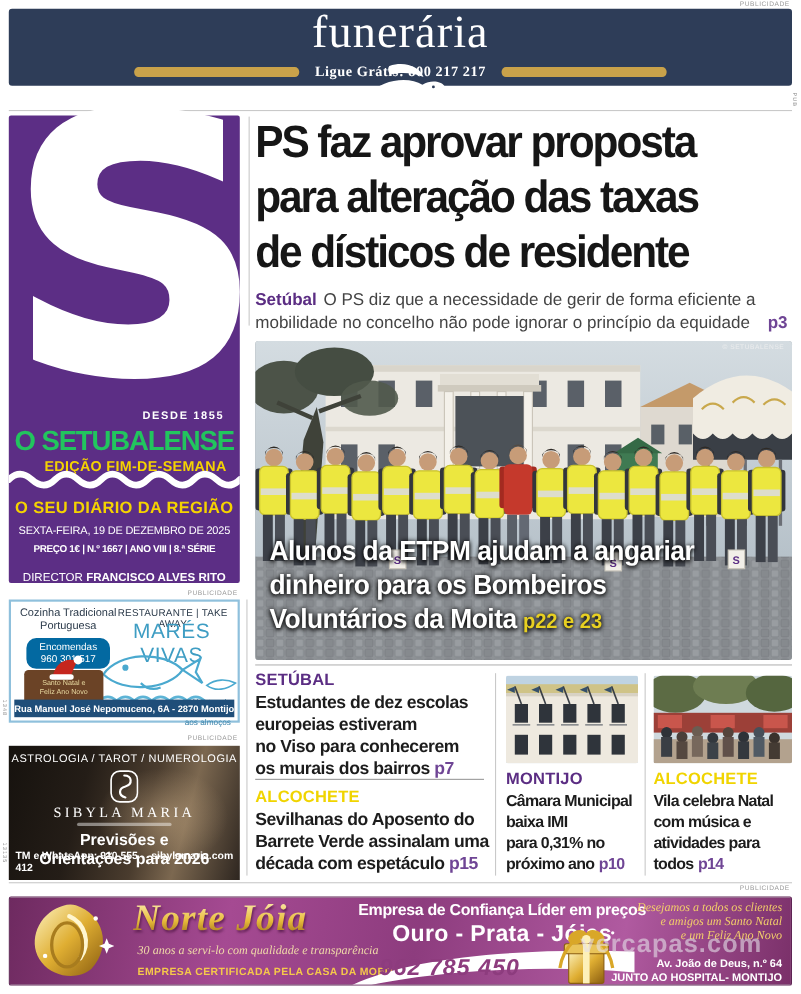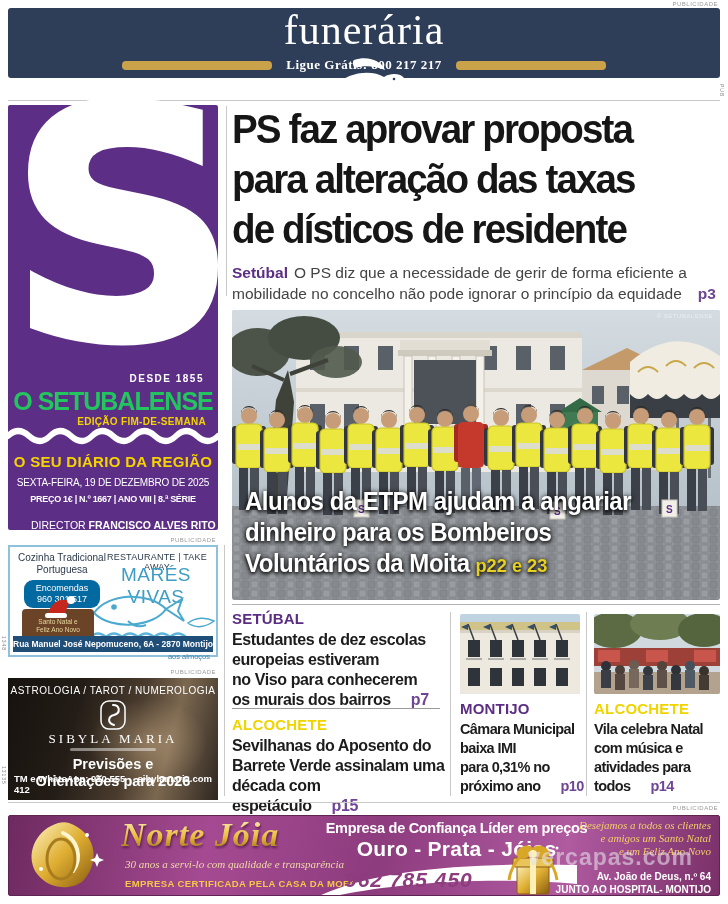--- a/index.html
+++ b/index.html
@@ -20,26 +20,26 @@
   #top-ad .gold-bar{width:150px;height:9px;background:#c9a24a;border-radius:4px;}
   #top-ad .phone-text{font-family:"Liberation Serif",serif;font-weight:bold;font-size:13px;color:#fff;letter-spacing:.5px;}
 
   
   #masthead{left:8px;top:105px;width:210px;height:425px;background:#5c2e85;border-radius:2px;}
   #masthead .logo-s{position:absolute;top:-28px;left:0;right:0;text-align:center;color:#fff;
       font-family:"DejaVu Sans",sans-serif;font-weight:bold;font-size:320px;line-height:300px;
       -webkit-text-stroke:6px #fff;}
   #masthead .since{position:absolute;top:268px;right:14px;color:#fff;font-size:10px;font-weight:bold;letter-spacing:1.5px;}
   #masthead .title{position:absolute;top:282px;left:0;right:0;text-align:center;color:#22c55e;font-size:25px;font-weight:bold;letter-spacing:-1px;}
-  #masthead .edition{position:absolute;top:311px;right:12px;color:#f5d300;font-size:10px;font-weight:bold;letter-spacing:.3px;}
+  #masthead .edition{position:absolute;top:311px;right:12px;color:#f5d300;font-size:13px;font-weight:bold;letter-spacing:.3px;}
   #masthead .wave{position:absolute;top:318px;left:0;}
   #masthead .tagline{position:absolute;top:348px;left:0;right:0;text-align:center;color:#f5d300;font-size:15px;font-weight:bold;letter-spacing:.3px;}
   #masthead .date-line{position:absolute;top:372px;left:0;right:0;text-align:center;color:#fff;font-size:10px;font-weight:normal;letter-spacing:-.2px;}
   #masthead .info-line{position:absolute;top:389px;left:0;right:0;text-align:center;color:#fff;font-size:9px;font-weight:bold;letter-spacing:-.3px;}
-  #masthead .director{position:absolute;top:414px;left:0;right:0;text-align:left;color:#fff;font-size:10.5px;margin-left:23px;}
+  #masthead .director{position:absolute;top:414px;left:0;right:0;text-align:center;color:#fff;font-size:10.5px;}
   #masthead .director b{font-weight:bold;}
 
   
   #headline{left:232px;top:104px;width:520px;color:#161616;font-weight:bold;font-size:41px;
       line-height:50px;letter-spacing:-2px;transform:scaleX(.94);transform-origin:0 0;}
   #summary{left:232px;top:262px;width:492px;font-size:15.5px;line-height:21px;color:#444;white-space:pre-line;}
   #summary .kicker{color:#5b2d83;font-weight:bold;margin-right:6px;}
   #summary .pref{color:#6f4595;font-weight:bold;margin-left:16px;}
 
   
@@ -48,21 +48,21 @@
   #main-photo .caption{position:absolute;left:13px;top:176px;color:#fff;font-weight:bold;font-size:25px;line-height:31px;
       letter-spacing:-.5px;transform:scaleX(.96);transform-origin:0 0;
       text-shadow:0 0 5px rgba(0,0,0,.95),0 2px 4px rgba(0,0,0,.85);}
   #main-photo .caption .pref{color:#e8d021;font-size:19px;margin-left:6px;letter-spacing:0;}
 
   
   .brief .kicker{font-size:15px;font-weight:bold;letter-spacing:.2px;}
   .kicker-purple{color:#5b2d83;}
   .kicker-yellow{color:#f0d400;}
   .brief .body{margin-top:3px;font-weight:bold;color:#1c1c1c;white-space:pre-line;letter-spacing:-.4px;}
-  .brief .pref{color:#6f4595;font-weight:bold;margin-left:20px;}
+  .brief .pref{color:#6f4595;font-weight:bold;margin-left:4px;}
   .brief-wide .body{font-size:16px;line-height:20px;}
   .brief-narrow .body{font-size:14.5px;line-height:19px;letter-spacing:-.6px;}
   .mini-photo{position:absolute;overflow:hidden;border-radius:2px;}
 
   
   #mares-ad{left:8px;top:545px;width:210px;height:112px;background:#fff;border:2px solid #8fc0dc;box-sizing:border-box;}
   #mares-ad .line1{position:absolute;top:5px;left:6px;width:92px;text-align:center;font-size:10px;color:#2b3a4a;white-space:pre-line;line-height:12px;}
   #mares-ad .orders{position:absolute;top:33px;left:14px;width:76px;background:#0369a1;border-radius:9px;color:#fff;
       text-align:center;font-size:9px;line-height:11px;padding:3px 0;white-space:pre-line;}
   #mares-ad .type-line{position:absolute;top:5px;right:6px;width:106px;text-align:center;font-size:9px;color:#2b3a4a;letter-spacing:.2px;}

